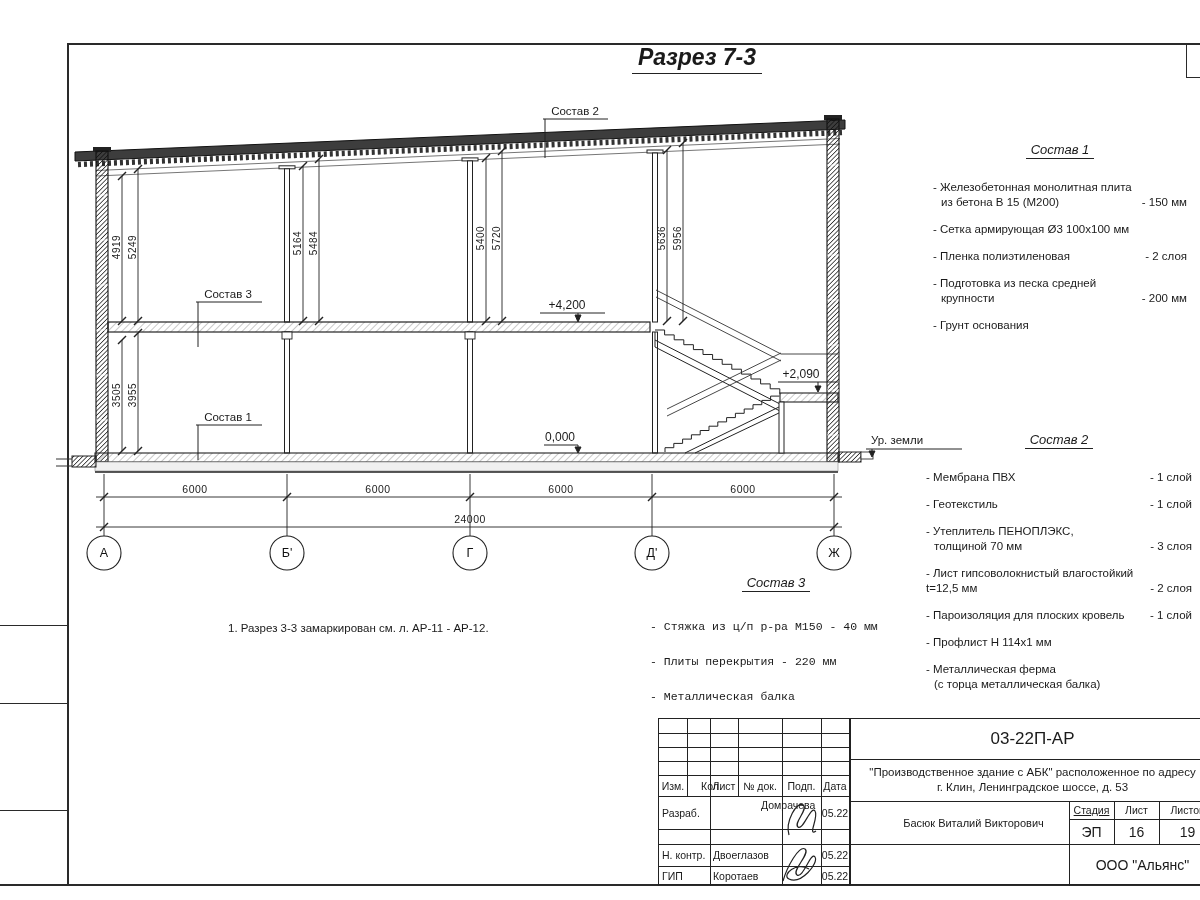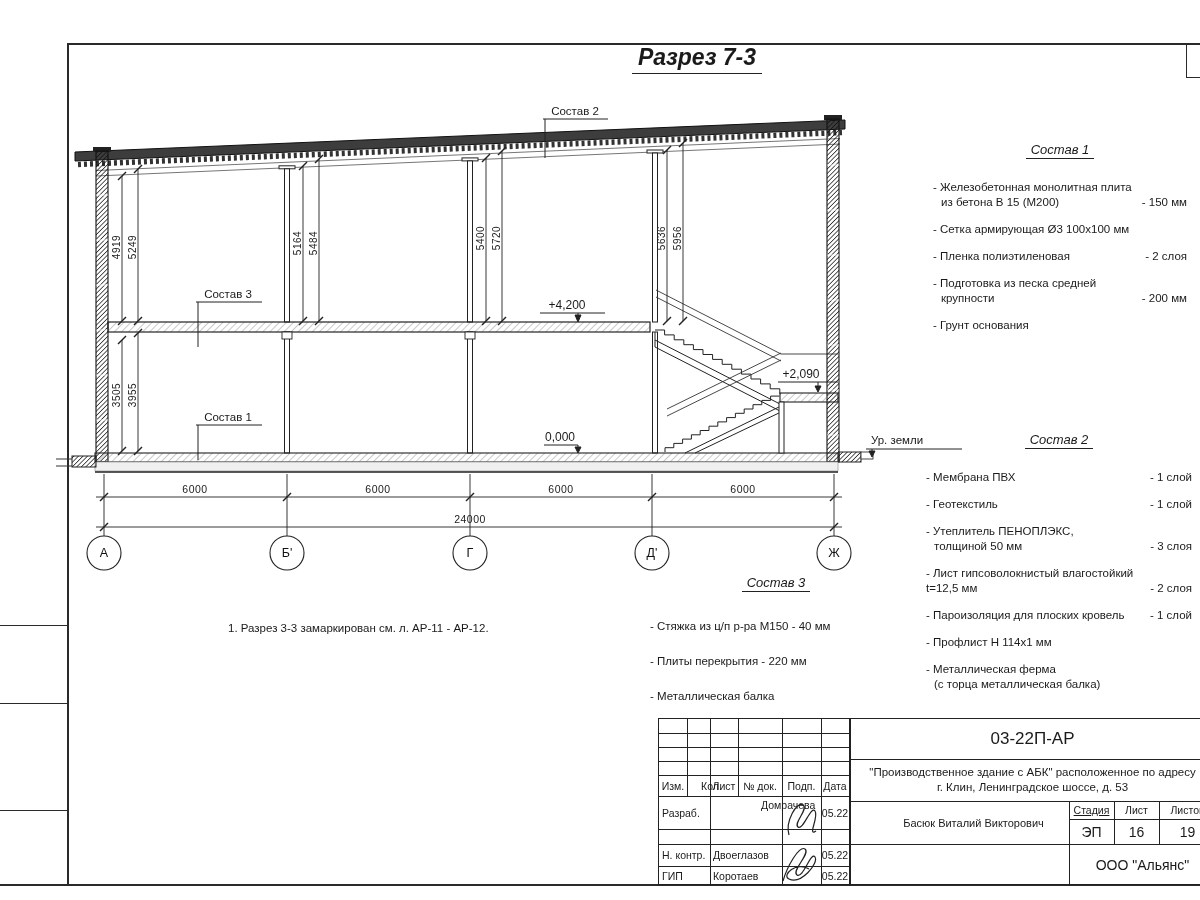--- a/index.html
+++ b/index.html
@@ -17,21 +17,21 @@
   
   .ptitle{position:absolute;left:592px;top:44px;width:210px;text-align:center;}
   .ptitle span{display:inline-block;font-size:23px;font-style:italic;font-weight:bold;border-bottom:1.5px solid #222;padding:0 6px 2px 6px;}
   
   .sostav{position:absolute;font-size:11.5px;line-height:15px;}
   .sostav .st{text-align:center;margin-bottom:21px;}
   .sostav .st span{display:inline-block;font-style:italic;font-size:13px;border-bottom:1px solid #222;padding:0 5px 1px 5px;}
   .s-line{display:flex;justify-content:space-between;}
   .s-line .val{padding-left:10px;white-space:nowrap;}
   .item{margin-top:12px;}
-  .item3{margin-top:20px;}
+  .item3{margin-top:20px;font-family:Liberation Mono, monospace;}
   .cont{padding-left:8px;}
   .note{position:absolute;font-size:11.5px;}
   
   #tb{position:absolute;left:658px;top:718px;width:557px;height:167px;border:1.6px solid #222;box-sizing:border-box;}
   #tb .c{position:absolute;display:flex;align-items:center;justify-content:center;text-align:center;box-sizing:border-box;}
   #tb .lft{justify-content:flex-start;padding-left:3px;text-align:left;}
   #tb .ln-v{position:absolute;width:1px;background:#222;}
   #tb .ln-vt{position:absolute;width:1.6px;background:#222;}
   #tb .ln-h{position:absolute;height:1px;background:#222;}
   .f10{font-size:10.5px;} .f11{font-size:11px;padding-left:29px;} .f12{font-size:11.5px;} .f14{font-size:14px;} .f17{font-size:17px;}
@@ -282,21 +282,21 @@
         <span class="val">- 1 слой</span>
       </div>
     <div class="s-line item">
         <span>- Геотекстиль</span>
         <span class="val">- 1 слой</span>
       </div>
     <div class="s-line item">
         <span>- Утеплитель ПЕНОПЛЭКС,</span>
       </div>
     <div class="s-line cont">
-        <span>толщиной 50 мм</span>
+        <span>толщиной 70 мм</span>
         <span class="val">- 3 слоя</span>
       </div>
     <div class="s-line item">
         <span>- Лист гипсоволокнистый влагостойкий</span>
       </div>
     <div class="s-line">
         <span>t=12,5 мм</span>
         <span class="val">- 2 слоя</span>
       </div>
     <div class="s-line item">

